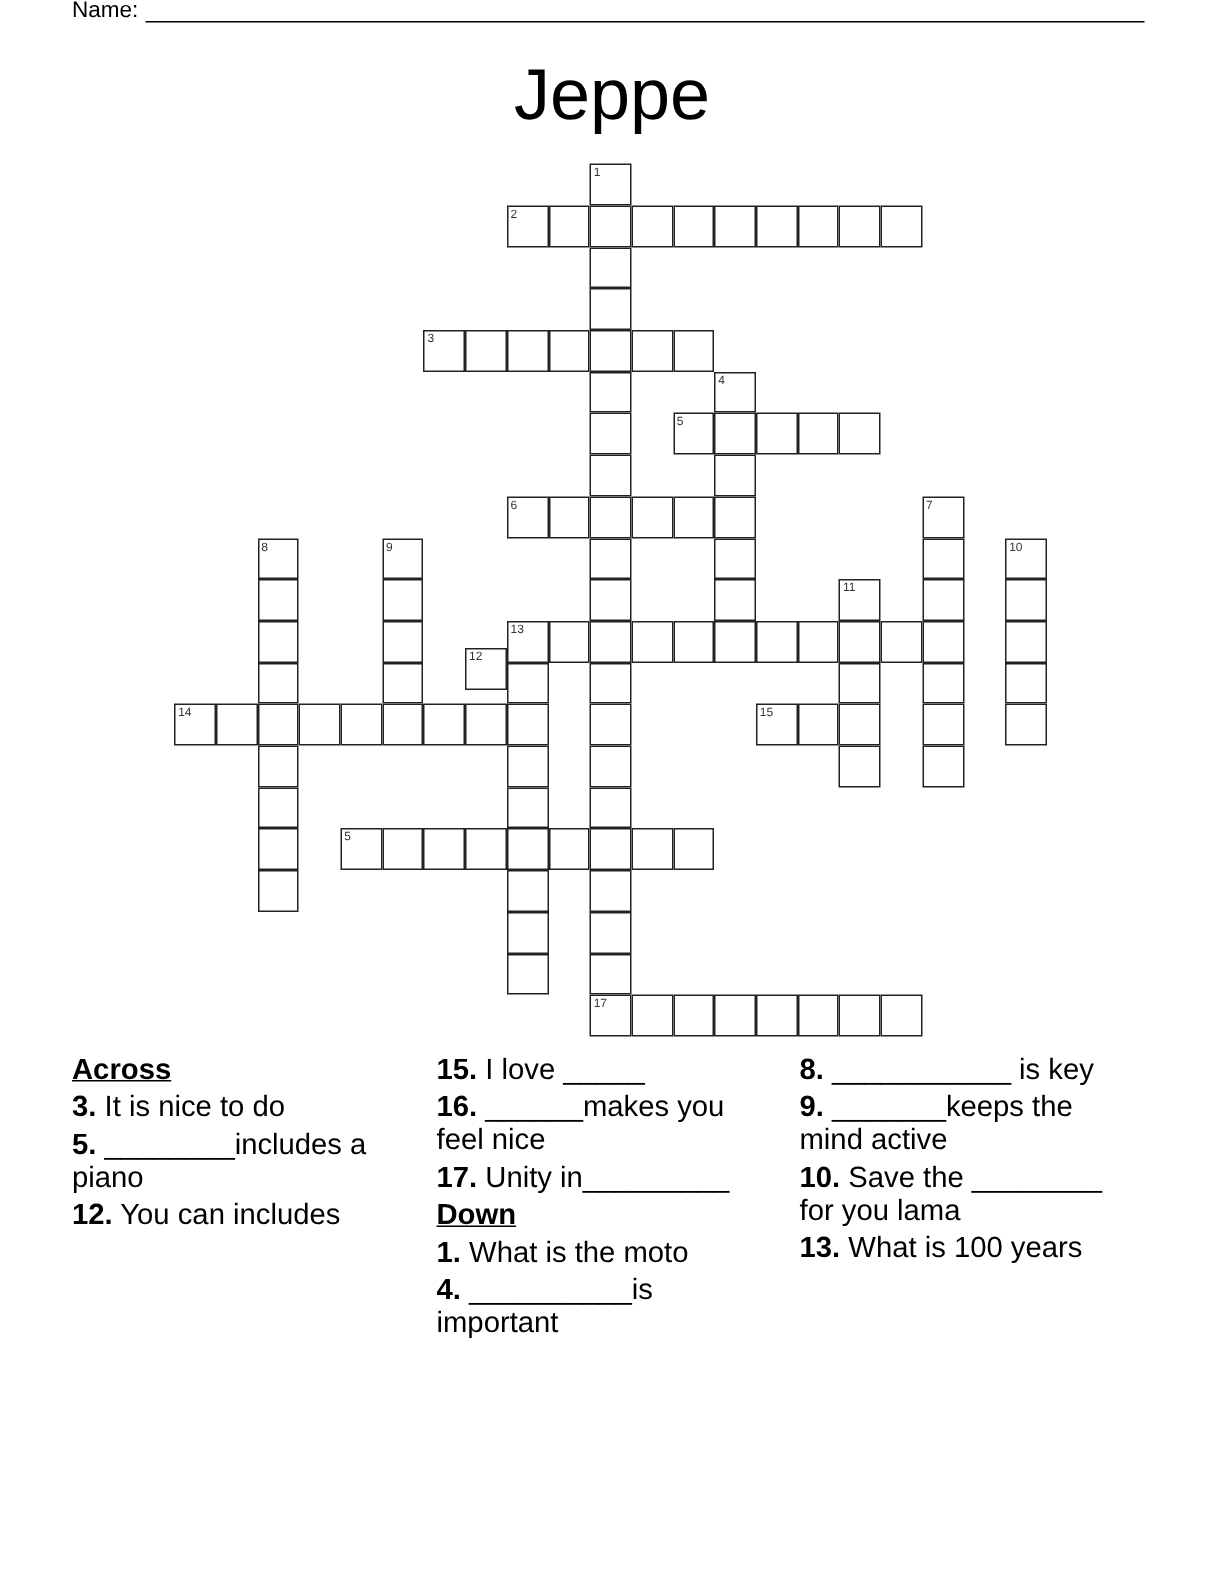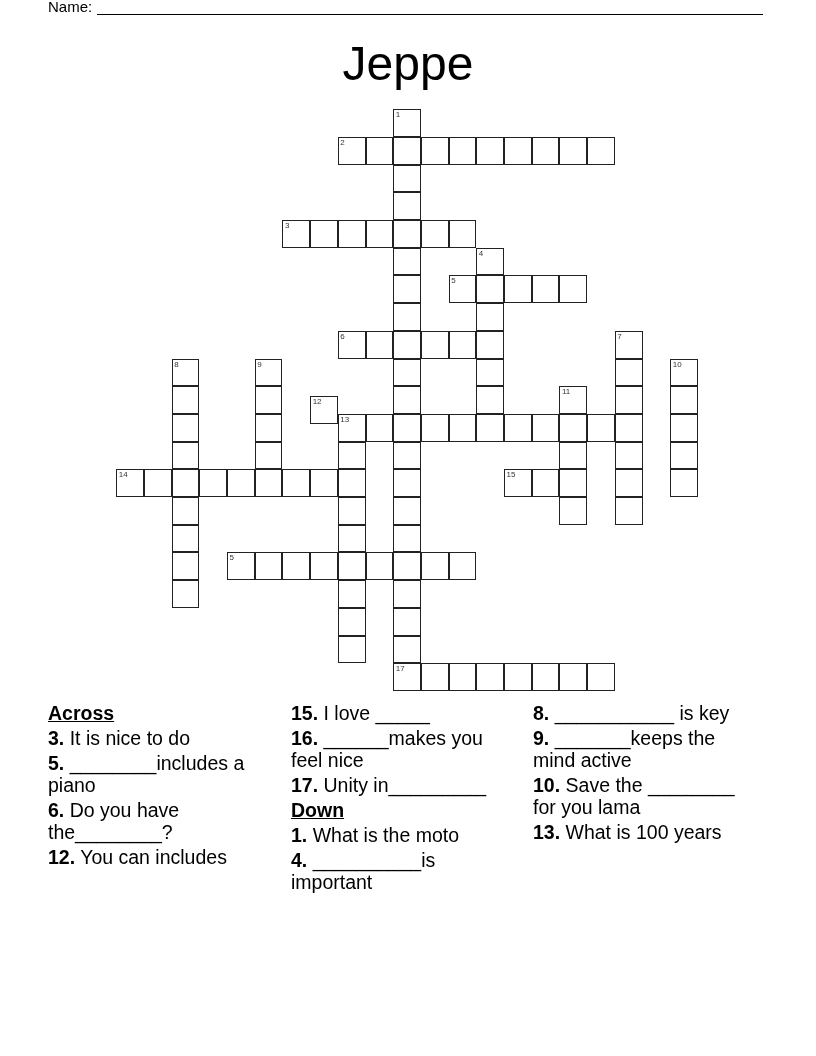--- a/index.html
+++ b/index.html
@@ -130,21 +130,21 @@
     <div class="cell" style="left: 554px; top: 304.7px;"></div>
     <div class="cell" style="left: 554px; top: 332.4px;"></div>
     <div class="cell" style="left: 554px; top: 360.1px;"></div>
     <div class="cell" style="left: 443.2px; top: 277px;">
       <span class="num">11</span>
     </div>
     <div class="cell" style="left: 443.2px; top: 304.7px;"></div>
     <div class="cell" style="left: 443.2px; top: 332.4px;"></div>
     <div class="cell" style="left: 443.2px; top: 360.1px;"></div>
     <div class="cell" style="left: 443.2px; top: 387.8px;"></div>
-    <div class="cell" style="left: 193.9px; top: 287px;">
+    <div class="cell" style="left: 193.9px; top: 323px;">
       <span class="num">12</span>
     </div>
     <div class="cell" style="left: 221.6px; top: 304.7px;">
       <span class="num">13</span>
     </div>
     <div class="cell" style="left: 249.3px; top: 304.7px;"></div>
     <div class="cell" style="left: 304.7px; top: 304.7px;"></div>
     <div class="cell" style="left: 332.4px; top: 304.7px;"></div>
     <div class="cell" style="left: 387.8px; top: 304.7px;"></div>
     <div class="cell" style="left: 415.5px; top: 304.7px;"></div>
@@ -184,21 +184,20 @@
     <div class="cell" style="left: 387.8px; top: 554px;"></div>
     <div class="cell" style="left: 415.5px; top: 554px;"></div>
     <div class="cell" style="left: 443.2px; top: 554px;"></div>
     <div class="cell" style="left: 470.9px; top: 554px;"></div>
   </div>
 
 <div class="clues col1">
   <div class="heading">Across</div>
   <div class="clue"><b>3.</b><span> It is nice to do</span></div>
   <div class="clue"><b>5.</b><span> ________includes a piano</span></div>
-  <div class="clue"><b>6.</b><span> Do you have the________?</span></div>
   <div class="clue"><b>12.</b><span> You can includes</span></div>
 </div>
 
 <div class="clues col2">
   <div class="clue"><b>15.</b><span> I love _____</span></div>
   <div class="clue"><b>16.</b><span> ______makes you feel nice</span></div>
   <div class="clue"><b>17.</b><span> Unity in_________</span></div>
   <div class="heading">Down</div>
   <div class="clue"><b>1.</b><span> What is the moto</span></div>
   <div class="clue"><b>4.</b><span> __________is important</span></div>

